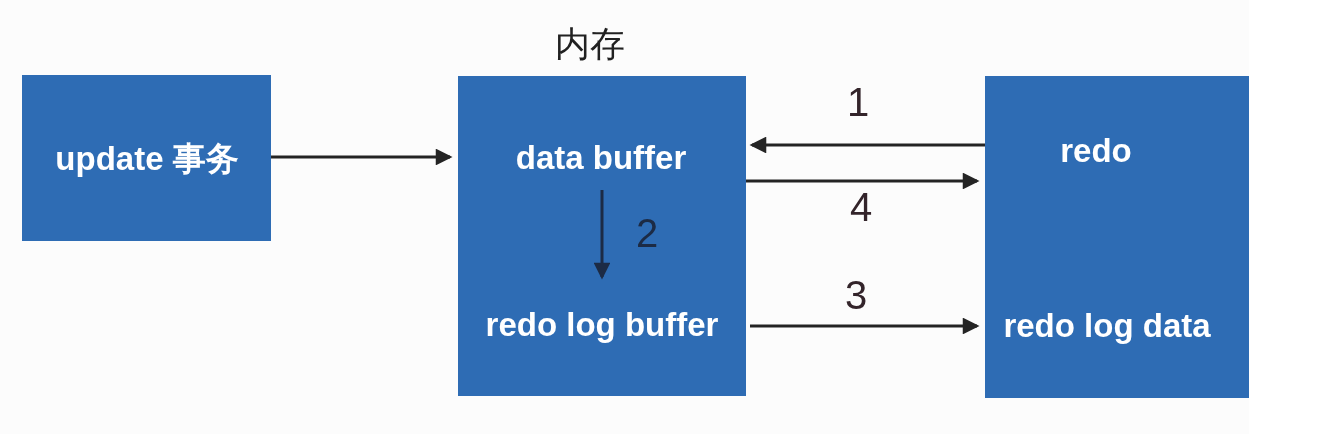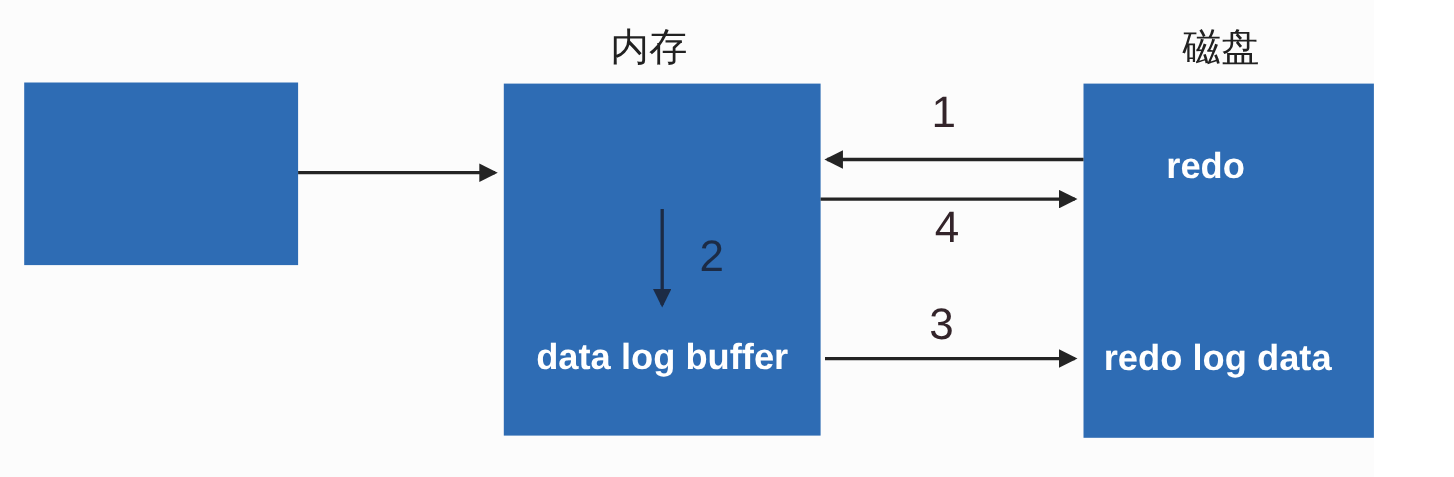--- a/index.html
+++ b/index.html
@@ -64,21 +64,20 @@
   svg.arrow-layer line.inner {
     stroke: var(--inner-arrow, #1c2b45);
   }
 </style>
 </head>
 <body>
 
 <div class="canvas">
 
   <div class="zone-title" style="left:590px; top:44px;">内存</div>
-  <div class="zone-title" style="left:1110px; top:44px;">磁盘</div>
 
   <div class="box box-update"></div>
   <div class="box box-memory"></div>
   <div class="box box-disk"></div>
 
   <svg class="arrow-layer" viewBox="0 0 1322 434">
     <defs>
       <marker id="head-dark" viewBox="0 0 10 10" refX="8.5" refY="5" markerWidth="6.8" markerHeight="5.6" orient="auto-start-reverse">
         <path d="M0,0 L10,5 L0,10 z" fill="var(--arrow, #242424)"></path>
       </marker>
@@ -86,21 +85,23 @@
         <path d="M0,0 L10,5 L0,10 z" fill="var(--inner-arrow, #1c2b45)"></path>
       </marker>
     </defs>
     <line x1="271" y1="157" x2="450" y2="157" marker-end="url(#head-dark)"></line>
     <line x1="985" y1="145" x2="752" y2="145" marker-end="url(#head-dark)"></line>
     <line x1="746" y1="181" x2="977" y2="181" marker-end="url(#head-dark)"></line>
     <line x1="602" y1="190" x2="602" y2="277" marker-end="url(#head-navy)" class="inner"></line>
     <line x1="750" y1="326" x2="977" y2="326" marker-end="url(#head-dark)"></line>
   </svg>
 
-  <div class="box-label" style="left:602px; top:324px;">data log buffer</div>
+  <div class="box-label" style="left:147px; top:158px;">update 事务</div>
+  <div class="box-label" style="left:601px; top:157px;">data buffer</div>
+  <div class="box-label" style="left:602px; top:324px;">redo log buffer</div>
   <div class="box-label" style="left:1096px; top:150px;">redo</div>
   <div class="box-label" style="left:1107px; top:325px;">redo log data</div>
 
   <div class="step-num" style="left:858px; top:102px;">1</div>
   <div class="step-num inner" style="left:647px; top:233px;">2</div>
   <div class="step-num" style="left:856px; top:295px;">3</div>
   <div class="step-num" style="left:861px; top:207px;">4</div>
 
 </div>
 

